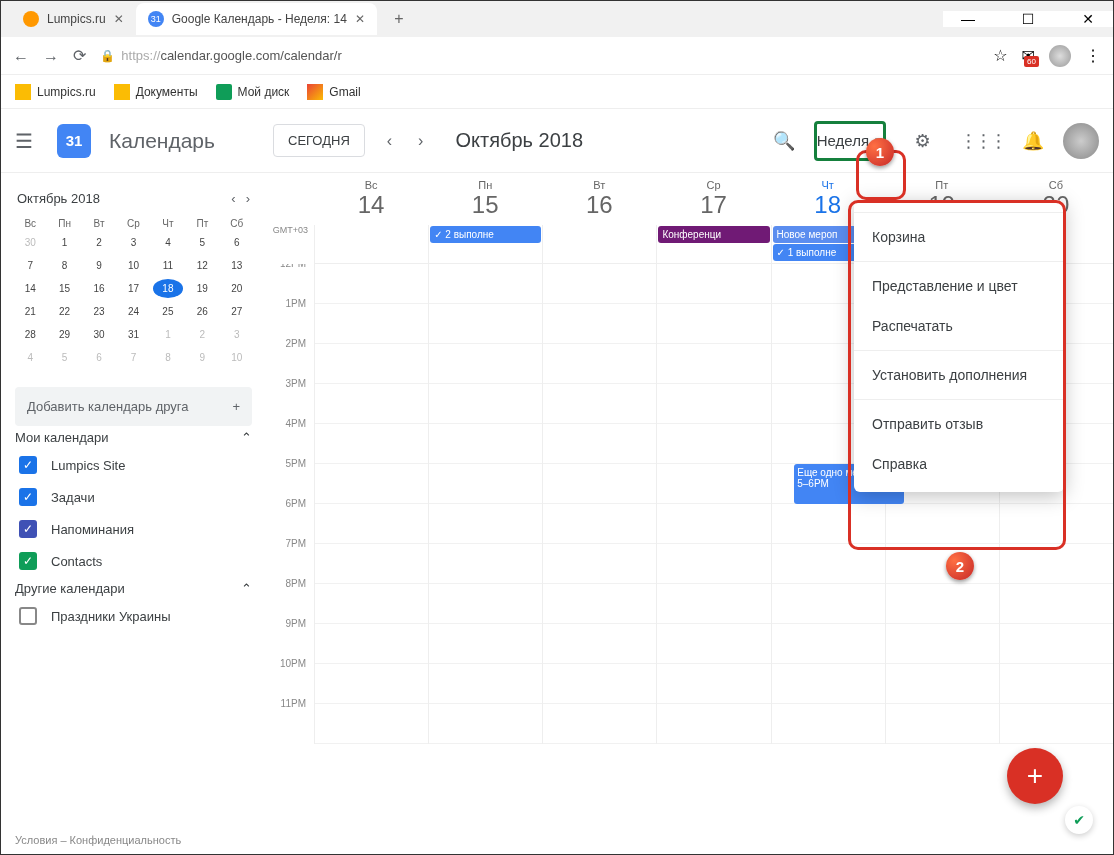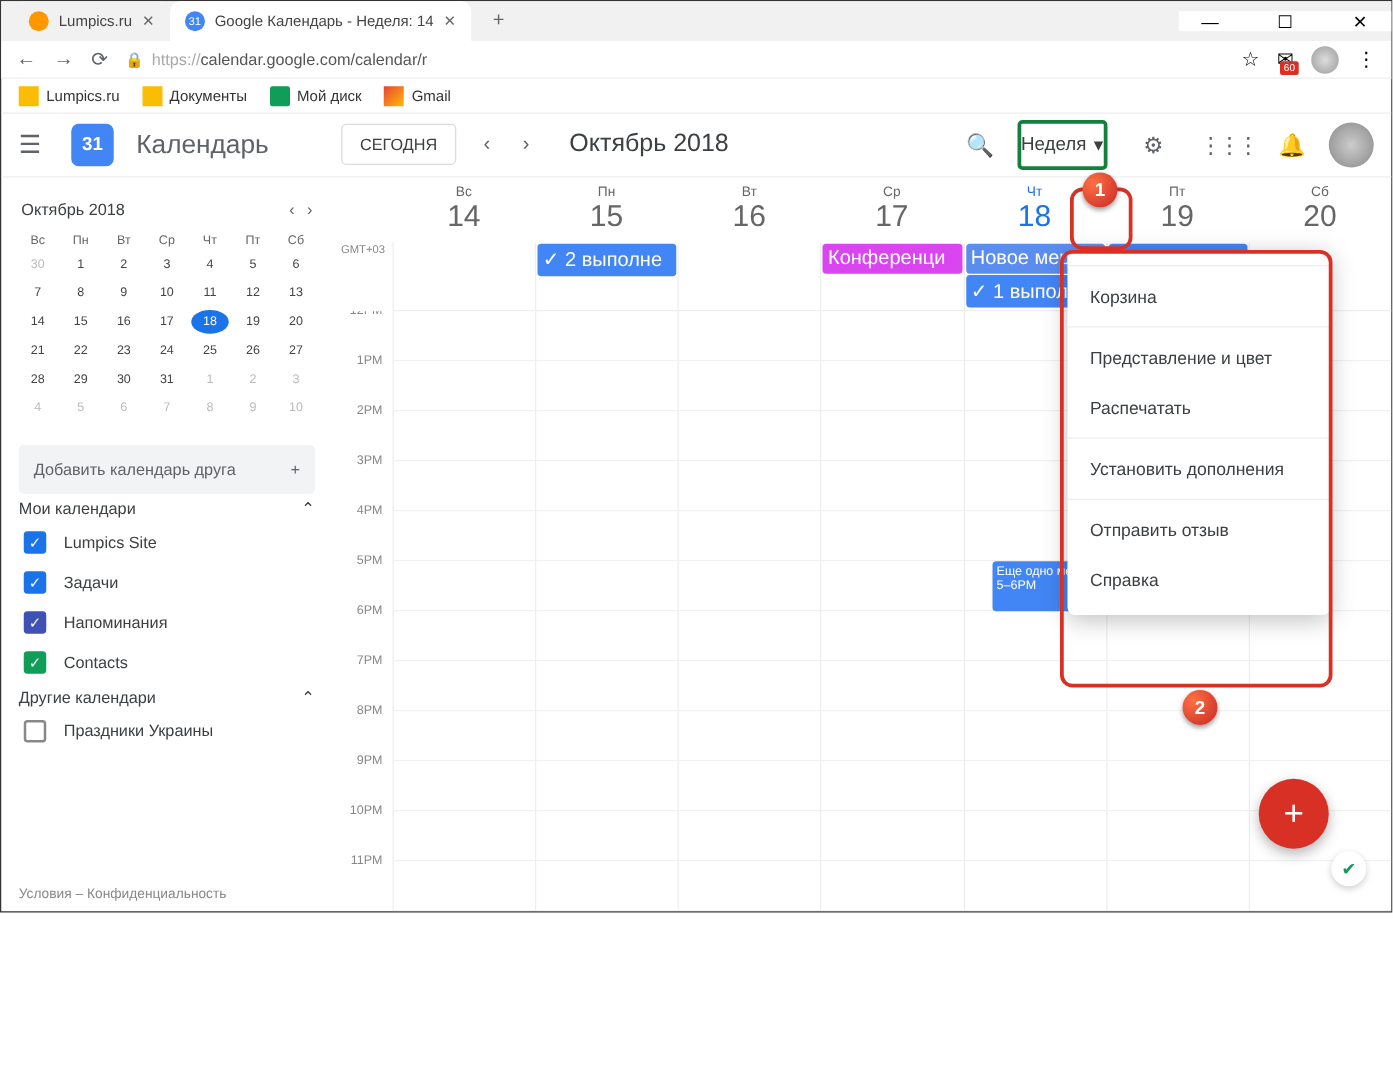--- a/index.html
+++ b/index.html
@@ -1,17 +1,17 @@
 <!DOCTYPE html>
 <html><head>
 <meta charset="utf-8">
 <style>
 *{margin:0;padding:0;box-sizing:border-box;font-family:Arial,sans-serif}
 body{width:1114px;height:855px;background:#fff;overflow:hidden;position:relative}
-.window{border:1px solid #333;width:1114px;height:730px;display:flex;flex-direction:column}
+.window{border:1px solid #333;width:1114px;height:855px;display:flex;flex-direction:column}
 .titlebar{height:42px;background:#fff;display:flex;align-items:center;justify-content:flex-end;padding:0 10px;gap:30px}
 .titlebar .wbtn{width:30px;text-align:center;font-size:14px}
 .tabs{height:36px;display:flex;align-items:center;background:#f1f1f1;padding-left:10px}
 .tab{height:32px;display:flex;align-items:center;padding:0 12px;gap:8px;font-size:12px;color:#444;border-radius:8px 8px 0 0;background:#f1f1f1}
 .tab.active{background:#fff}
 .tab .fav{width:16px;height:16px;border-radius:50%}
 .fav-orange{background:#ff9800}
 .fav-blue{background:#4285f4;font-size:9px;color:#fff;text-align:center;line-height:16px}
 .tab .close{color:#666}
 .newtab{width:28px;height:28px;display:flex;align-items:center;justify-content:center;color:#666;margin-left:8px}
@@ -60,23 +60,23 @@
 .footer-links{position:absolute;bottom:8px;left:14px;font-size:11px;color:#888}
 .grid{flex:1;position:relative;display:flex;flex-direction:column}
 .day-headers{display:flex;padding-left:48px}
 .day-col-head{flex:1;text-align:center;padding:6px 0}
 .day-name{font-size:11px;color:#666}
 .day-num{font-size:24px;color:#666}
 .day-col-head.today .day-name{color:#1a73e8}
 .day-col-head.today .day-num{color:#1a73e8}
 .allday-row{display:flex;padding-left:48px;min-height:28px;border-bottom:1px solid #eee}
 .allday-cell{flex:1;border-left:1px solid #eee;padding:1px;position:relative}
-.event-chip{font-size:16px;padding:3px 4px;border-radius:3px;color:#fff;white-space:nowrap;overflow:hidden;margin-bottom:1px}
+.event-chip{font-size:10px;padding:3px 4px;border-radius:3px;color:#fff;white-space:nowrap;overflow:hidden;margin-bottom:1px}
 .chip-blue{background:#4285f4}
-.chip-orange{background:#d946ef;color:#fff}
+.chip-orange{background:#701a75;color:#fff}
 .chip-blue2{background:#5b8def}
 .hours{flex:1;overflow:hidden;position:relative}
 .hours-inner{display:flex;position:relative}
 .hour-labels{width:48px;text-align:right;padding-right:8px;font-size:10px;color:#888}
 .hour-label{height:40px;position:relative;top:-6px}
 .hour-cols{flex:1;display:flex}
 .hour-col{flex:1;border-left:1px solid #eee}
 .hour-slot{height:40px;border-bottom:1px solid #f1f1f1}
 .timed-event{position:absolute;background:#4285f4;color:#fff;font-size:10px;padding:3px;border-radius:3px;overflow:hidden}
 .fab{position:absolute;bottom:50px;right:50px;width:56px;height:56px;border-radius:50%;background:#d93025;color:#fff;display:flex;align-items:center;justify-content:center;font-size:28px;box-shadow:0 4px 10px rgba(0,0,0,0.3)}

